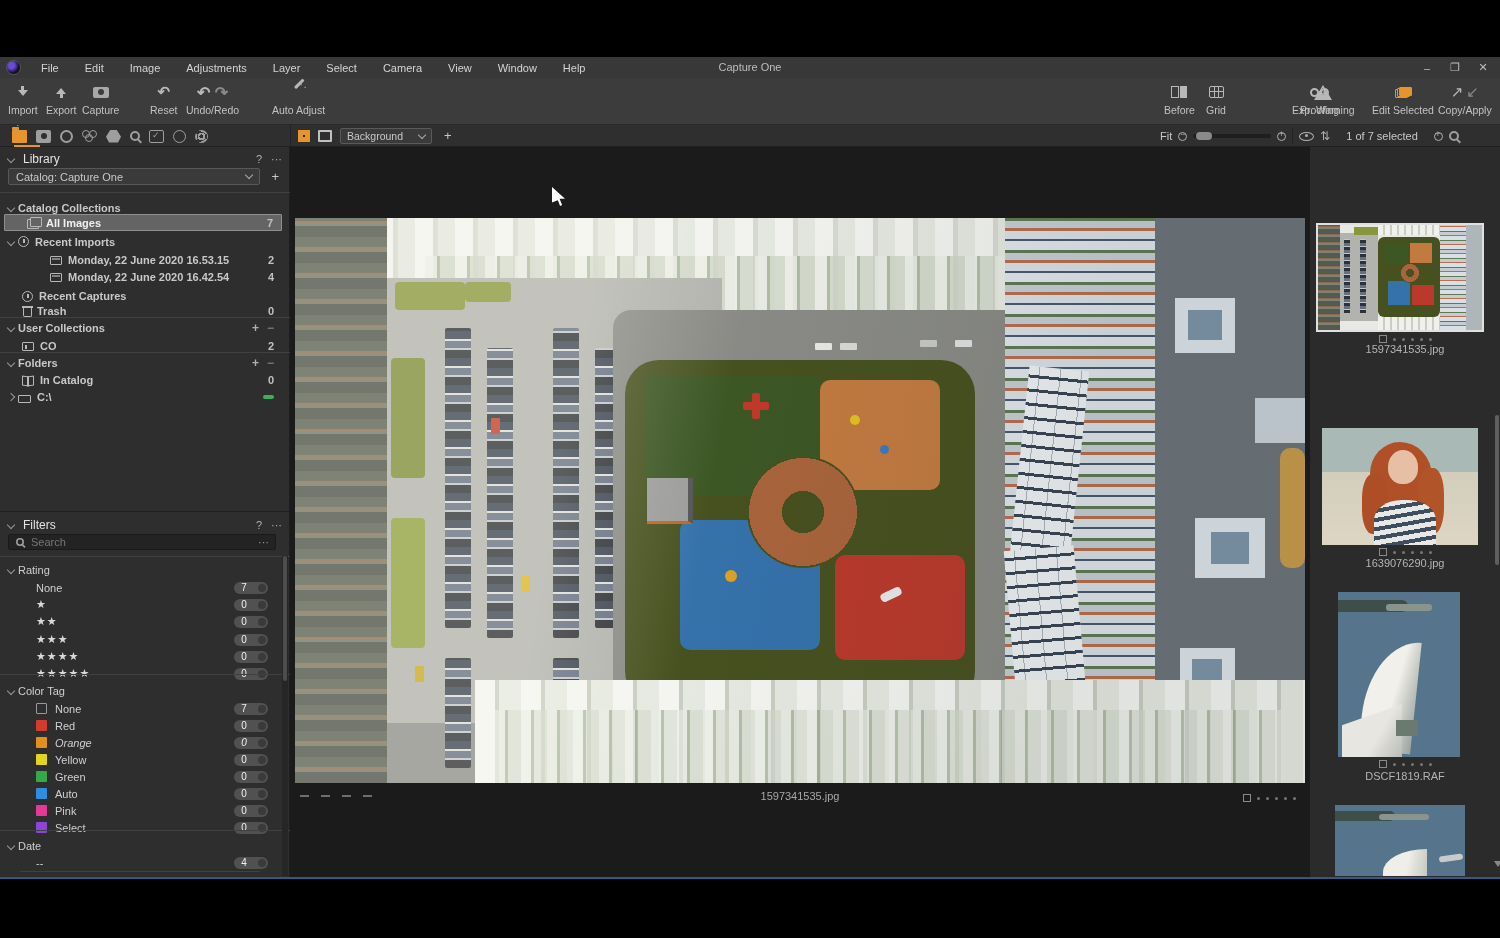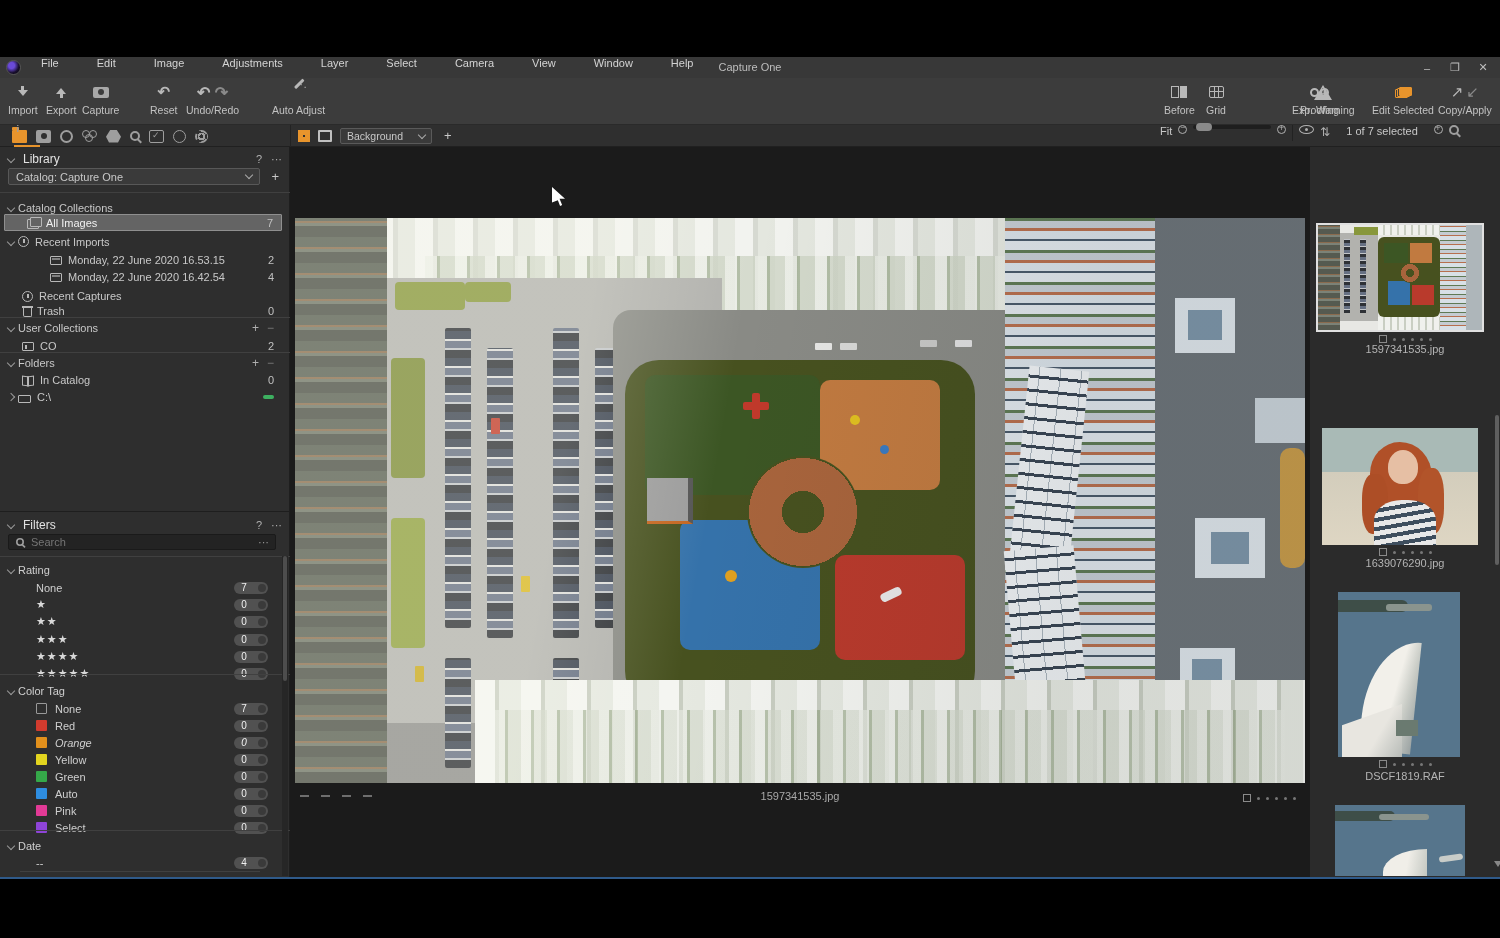--- a/index.html
+++ b/index.html
@@ -6,21 +6,21 @@
   body { background:#000; font-family:"Liberation Sans", sans-serif; }
   .screen { position:relative; width:1500px; height:938px; background:#000; overflow:hidden;
             color:#c8c8c8; font-size:11px; }
 
   
   .menubar { position:absolute; left:0; top:57px; width:1500px; height:21px; background:#383838;
              display:flex; align-items:center; }
   .logo { position:absolute; left:6px; top:3px; width:15px; height:15px; border-radius:50%;
           background:radial-gradient(circle at 35% 35%, #6a4ad8 0 25%, #1a1030 60%, #000 100%);
           border:1px solid #555; }
-  .menus { position:absolute; left:28px; top:0; height:21px; display:flex; align-items:flex-start; gap:12px; }
+  .menus { position:absolute; left:28px; top:0; height:21px; display:flex; align-items:center; gap:0; }
   .menu-item { padding:0 13px; color:#d4d4d4; cursor:default; }
   .win-title { position:absolute; left:600px; width:300px; top:0; height:21px; line-height:21px;
                text-align:center; color:#bdbdbd; }
   .win-controls { position:absolute; right:4px; top:0; height:21px; display:flex; align-items:center; gap:14px;
                   padding-right:6px; color:#bdbdbd; }
   .win-controls span { width:14px; text-align:center; font-size:11px; }
 
   
   .toolbar { position:absolute; left:0; top:78px; width:1500px; height:47px; background:#3c3c3c;
              border-bottom:1px solid #2a2a2a; }
@@ -95,21 +95,21 @@
   .thumbgrid-ic { position:absolute; left:298px; top:5px; width:12px; height:12px;
        background:linear-gradient(#e8942c 0 45%, #0000 45% 55%, #e8942c 55%),
                   linear-gradient(90deg,#e8942c 0 45%, #2f2f2f 45% 55%, #e8942c 55%); }
   .viewer-ic { position:absolute; left:318px; top:5px; width:14px; height:12px; border:2px solid #c0c0c0; border-radius:1px; }
   .bg-select { position:absolute; left:340px; top:3px; width:92px; height:16px; background:#3a3a3a;
                border:1px solid #5a5a5a; border-radius:2px; color:#c8c8c8; display:flex; align-items:center;
                padding:0 6px; justify-content:space-between; font-size:10.5px; }
   .chev { width:6px; height:6px; border-right:1.5px solid #aaa; border-bottom:1.5px solid #aaa;
           transform:rotate(45deg); margin-top:-3px; }
   .addtool { position:absolute; left:444px; top:3px; color:#c8c8c8; font-size:13px; }
-  .fit-group { position:absolute; left:1160px; top:0; height:22px; display:flex; gap:6px; color:#c8c8c8; }
+  .fit-group { position:absolute; left:1160px; top:0; height:22px; display:flex; align-items:center; gap:6px; color:#c8c8c8; }
   .slider-track { width:78px; height:4px; background:#1e1e1e; border-radius:2px; position:relative; }
   .slider-thumb { position:absolute; left:3px; top:-2px; width:16px; height:8px; background:#8a8a8a; border-radius:4px; }
   .magm, .magp { width:9px; height:9px; border:1.5px solid #b0b0b0; border-radius:50%; position:relative; }
   .magm::before { content:"−"; position:absolute; left:1px; top:-4px; font-size:9px; color:#b0b0b0; }
   .magp::before { content:"+"; position:absolute; left:0.5px; top:-3.5px; font-size:9px; color:#b0b0b0; }
   .eye-ic { width:15px; height:9px; border:1.5px solid #b0b0b0; border-radius:50%; position:relative; }
   .eye-ic::after { content:""; position:absolute; left:4.5px; top:1.5px; width:3px; height:3px; border-radius:50%; background:#b0b0b0; }
   .sort-ic { font-size:12px; color:#b0b0b0; }
   .sel-status { color:#c8c8c8; padding:0 10px; }
 
@@ -121,21 +121,21 @@
   .tchev { width:6px; height:6px; border-right:1.5px solid #999; border-bottom:1.5px solid #999;
            transform:rotate(45deg); display:inline-block; }
   .tchev.right { transform:rotate(-45deg); }
   .panel-title { margin-left:9px; color:#e2e2e2; font-size:12px; }
   .panel-acts { position:absolute; right:8px; display:flex; gap:9px; color:#b0b0b0; }
   .catalog-select { position:absolute; left:8px; top:21px; width:252px; height:17px; background:#3a3a3a;
                     border:1px solid #585858; border-radius:2px; display:flex; align-items:center;
                     justify-content:space-between; padding:0 7px; color:#c8c8c8; }
   .catalog-add { position:absolute; right:10px; top:22px; color:#c8c8c8; font-size:13px; }
   .hr { position:absolute; left:0; width:290px; height:1px; background:#404040; }
-  .trow { position:absolute; left:0; width:282px; height:17px; display:flex; align-items:center; color:#c8c8c8; }
+  .trow { position:absolute; left:0; width:282px; height:17px; display:flex; align-items:center; color:#c8c8c8;font-weight:bold; }
   .trow .cnt { margin-left:auto; margin-right:8px; color:#c0c0c0; }
   .trow.selected { background:#646464; border:1px solid #8f8f8f; left:4px; width:278px; border-radius:1px; color:#f0f0f0; }
   .ti { display:inline-block; position:relative; width:13px; height:11px; margin-right:6px; flex:none; }
   .ti-stack::before { content:""; position:absolute; left:0; top:2px; width:10px; height:8px; border:1px solid #b8b8b8; border-radius:1px; }
   .ti-stack::after { content:""; position:absolute; left:3px; top:0; width:10px; height:8px; border:1px solid #b8b8b8; background:#646464; border-radius:1px; }
   .ti-clock { width:11px; height:11px; border:1.5px solid #b8b8b8; border-radius:50%; }
   .ti-clock::after { content:""; position:absolute; left:4px; top:2px; width:1.5px; height:4px; background:#b8b8b8; }
   .ti-film { border:1px solid #b8b8b8; border-radius:1px; width:12px; height:9px; top:1px; }
   .ti-film::after { content:""; position:absolute; left:1px; top:1px; right:1px; height:2px; background:#b8b8b8; opacity:.6; }
   .ti-trash { border:1px solid #b8b8b8; border-top:none; width:9px; height:9px; top:2px; left:1px; border-radius:0 0 2px 2px; }

